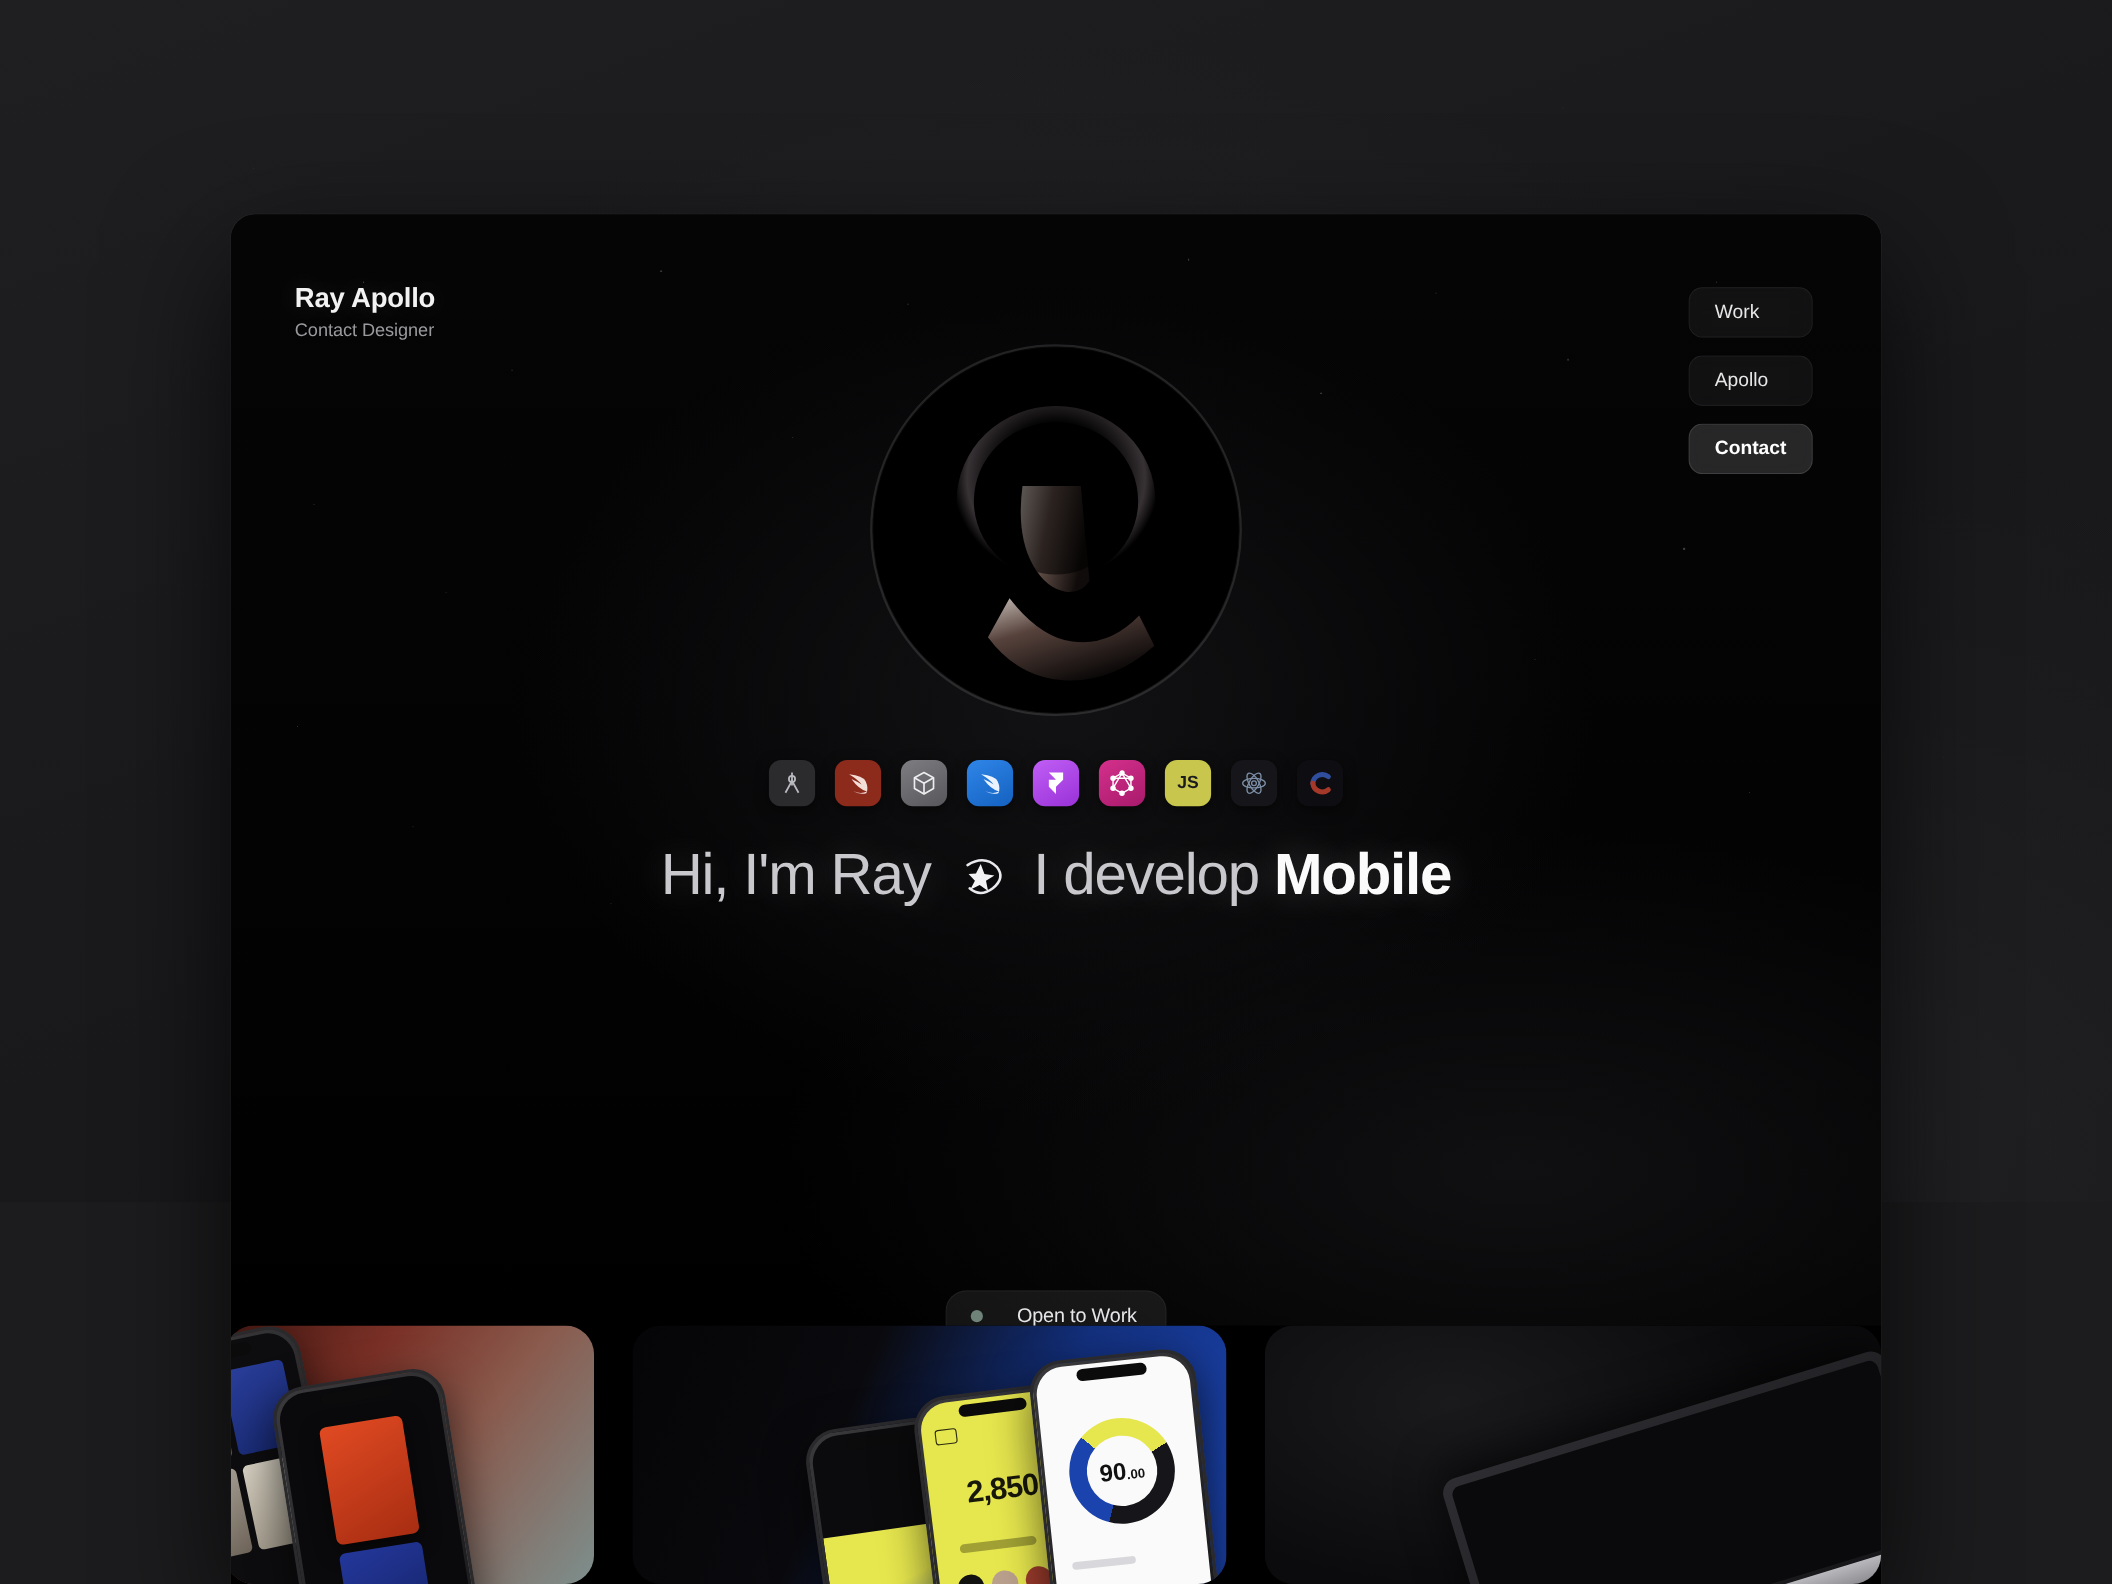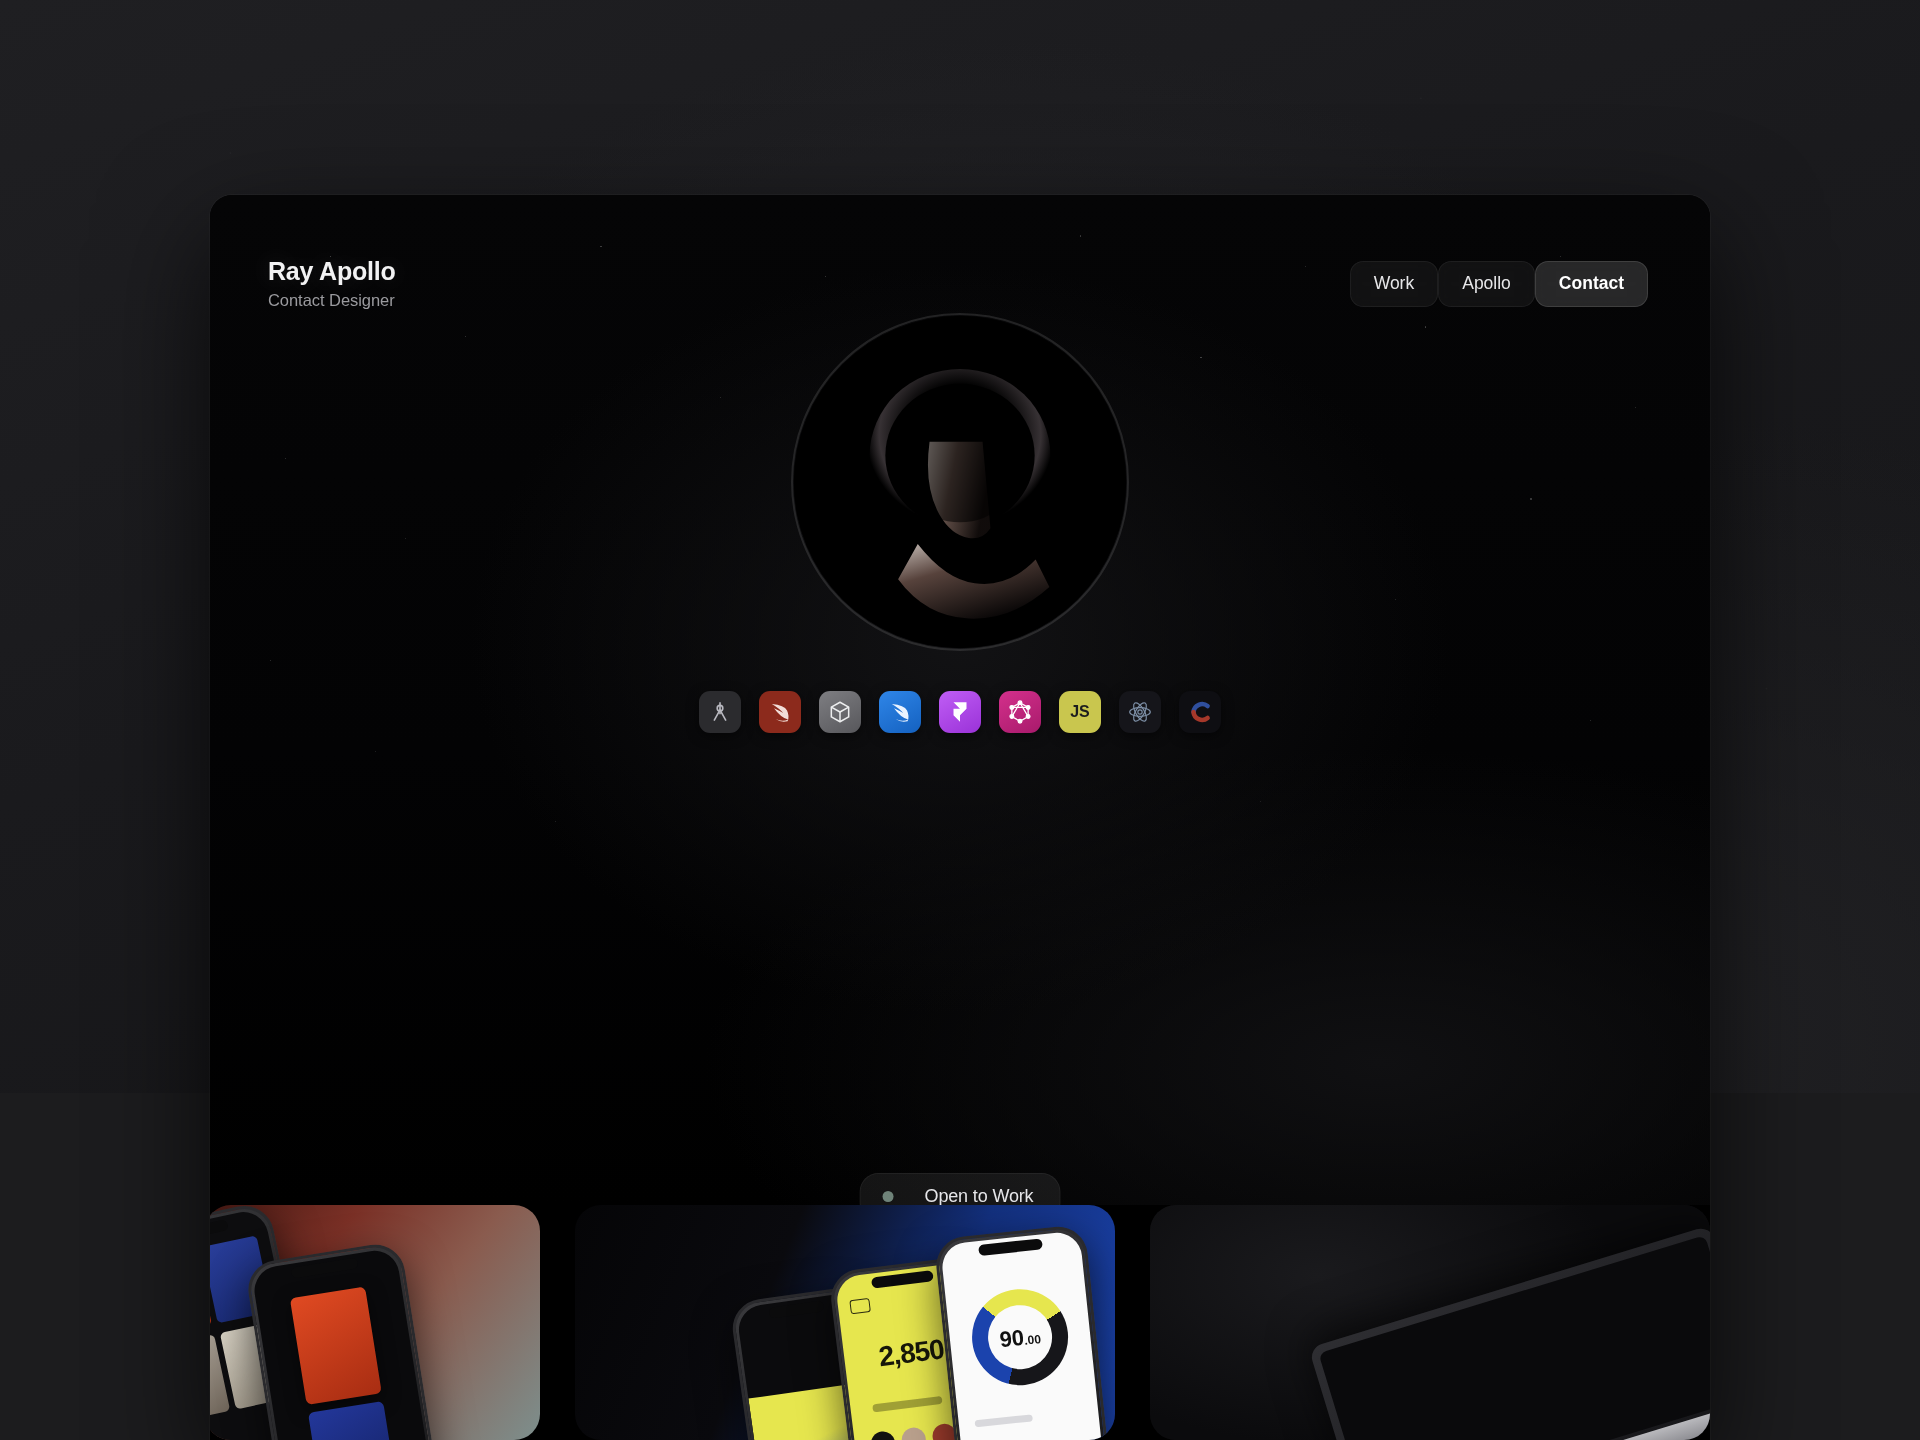--- a/index.html
+++ b/index.html
@@ -54,21 +54,21 @@
   #brand { position:absolute; left:58px; top:62px; z-index:6; }
   #brand-name {
     font-size:25px; font-weight:700; color:#f2f2f3; letter-spacing:-.2px;
     text-shadow:0 0 26px rgba(255,255,255,.16);
   }
   #brand-role {
     margin-top:5px; font-size:16.5px; font-weight:400;
     color:#9a9a9e; letter-spacing:-.05px;
   }
 
-  #nav { position:absolute; right:62px; top:66px; display:flex; z-index:6; }
+  #nav { position:absolute; right:62px; top:66px; display:flex; gap:16px; z-index:6;flex-direction:column; }
   .nav-pill {
     padding:11px 23px 12px;
     border-radius:13px;
     font-size:17.5px; color:#e7e7e9;
     background:rgba(255,255,255,.055);
     border:1px solid rgba(255,255,255,.055);
     cursor:pointer; white-space:nowrap;
     backdrop-filter:blur(8px);
   }
   .nav-pill.active {
@@ -296,20 +296,31 @@
         <div class="tech-icon" style="background:#0e0e12">
           <svg viewBox="0 0 24 24" fill="none" stroke-width="4.2" stroke-linecap="round">
             <path d="M19 6.5 A8 8 0 0 0 6 12" stroke="#2f4f9e"></path>
             <path d="M6 12 A8 8 0 0 0 19 17.5" stroke="#a6382a"></path>
           </svg>
         </div>
 
       </div>
 
       <div id="headline">
+        <div class="hl-line">
+          <span class="hl-thin">Hi, I'm Ray</span>
+          <span id="comet">
+            <svg viewBox="0 0 48 48" fill="none">
+              <path d="M10 14 Q26 4 38 16 Q46 26 34 36 Q22 45 12 36" stroke="#e9e9ee" stroke-width="2.4" stroke-linecap="round"></path>
+              <path d="M18 22 l4.5 -9 l3.5 9.5 l9.5 1.5 l-8 5 l2 9.5 l-8 -5.5 l-9 4.5 l4.5 -8.5 l-6 -6.5 z" fill="#f3f3f6"></path>
+            </svg>
+          </span>
+          <span class="hl-thin">I develop</span>
+          <span class="hl-bold">Mobile</span>
+        </div>
       </div>
 
       <div id="status-pill">
         <span id="status-dot" style="background: rgb(111, 131, 121);"></span>
         <span id="status-label">Open to Work</span>
       </div>
 
     </section>
 
     <div id="cards">

